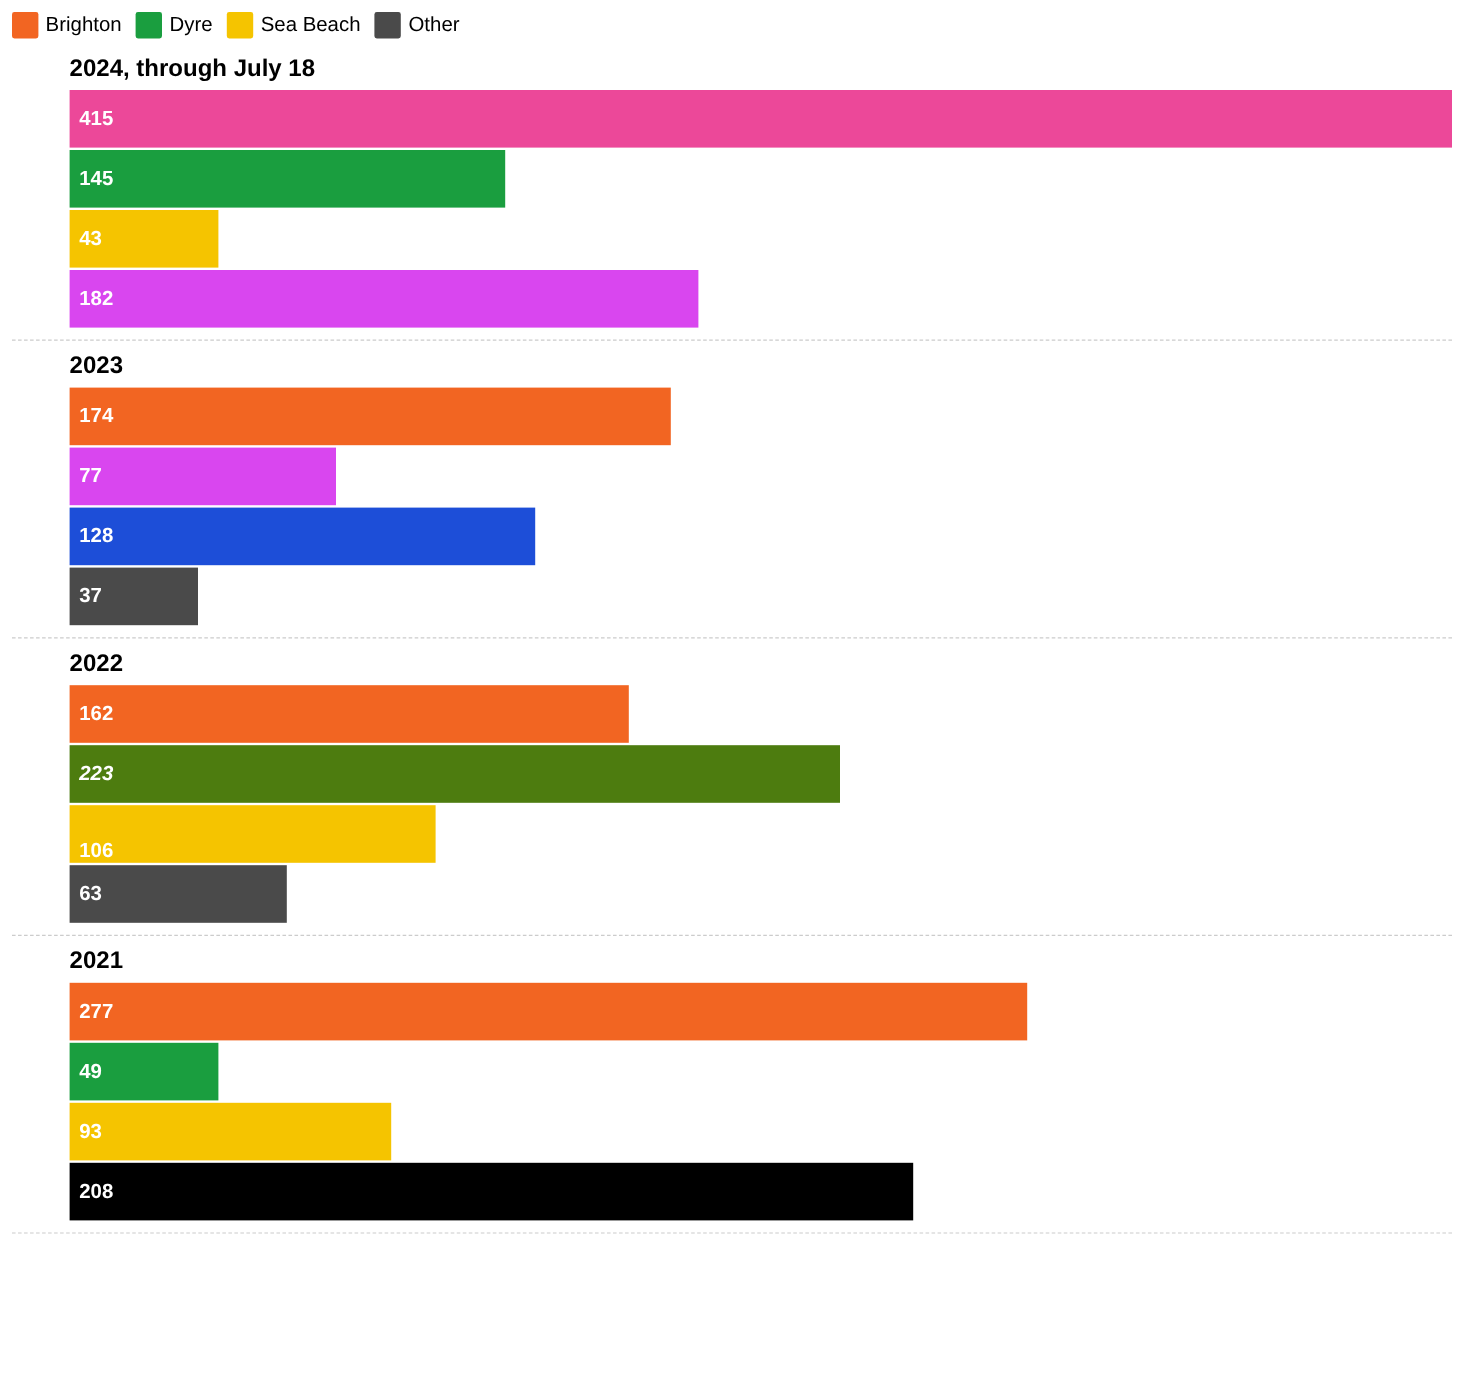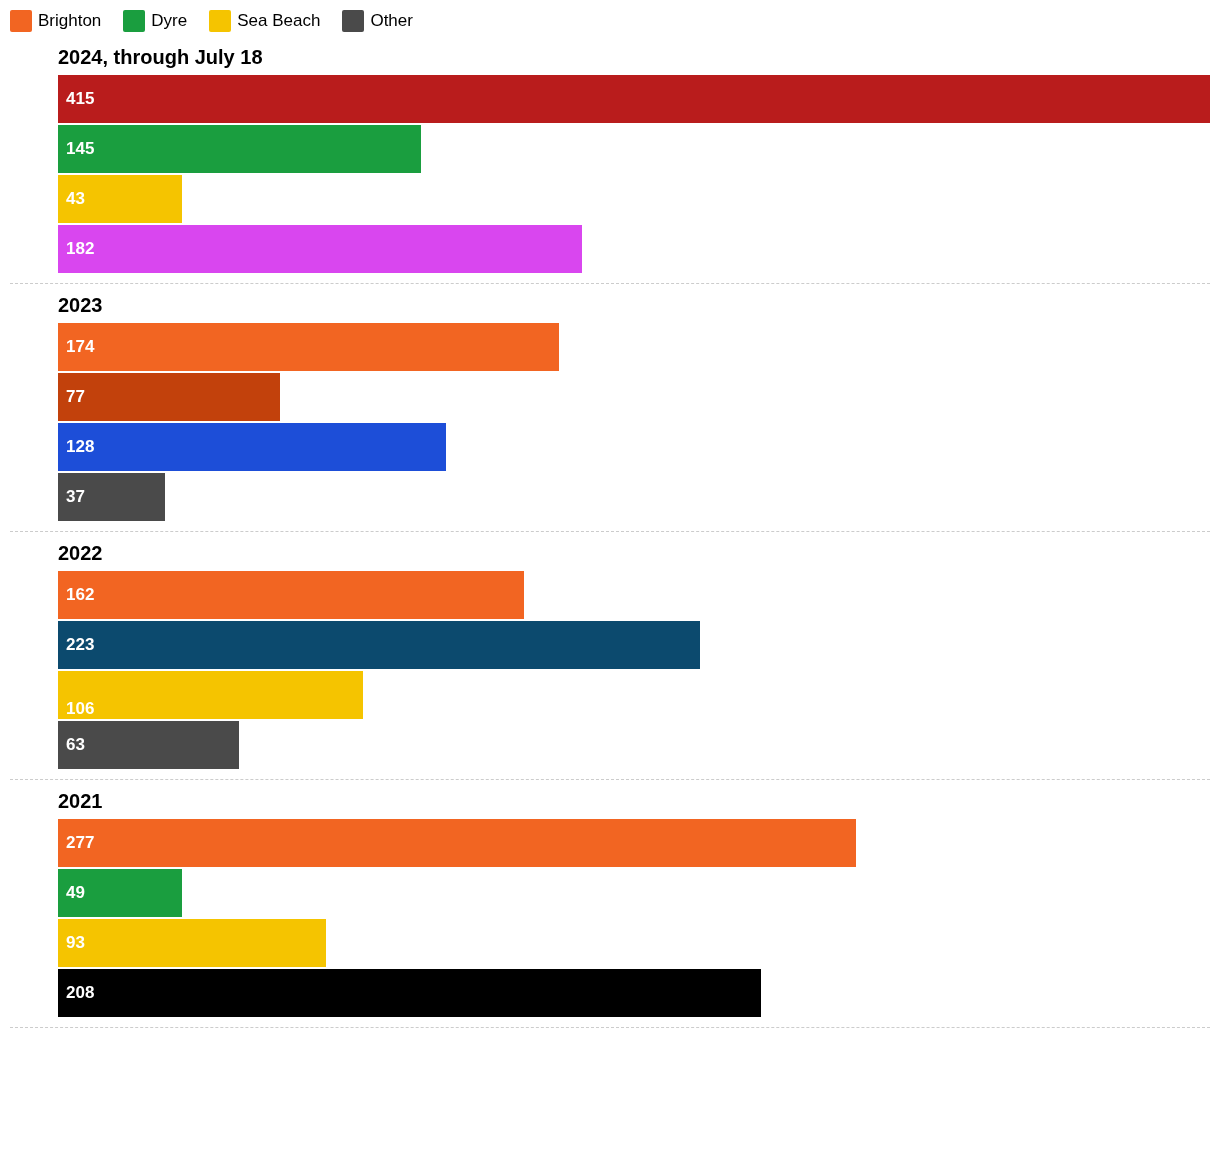--- a/index.html
+++ b/index.html
@@ -7,21 +7,21 @@
       background: #fff;
       font-family: Arial, sans-serif;
       width: 1220px;
       min-height: 1156px;
       padding: 10px 10px 20px 10px;
     }
 
     .legend {
       display: flex;
       align-items: center;
-      gap: 22px;
+      gap: 12px;
       flex-wrap: wrap;
       margin-bottom: 14px;
     }
 
     .legend-item {
       display: flex;
       align-items: center;
       gap: 6px;
       font-size: 17px;
     }
@@ -94,21 +94,21 @@
     <div class="legend-item">
     <div class="legend-swatch" style="background:#4a4a4a"></div>
     <span>Other</span>
   </div>
   </div>
 
 <div id="chart-container">
 <div class="section">
       <div class="section-title">2024, through July 18</div>
       <div class="bar-row">
-        <div class="bar" style="background: #b91c1c; width: 1195px;">
+        <div class="bar" style="background: #ec4899; width: 1195px;">
           <span class="bar-label">415</span>
         </div>
       </div>
       <div class="bar-row">
         <div class="bar" style="background: rgb(26, 158, 63); width: 363px;">
           <span class="bar-label">145</span>
         </div>
       </div>
       <div class="bar-row">
         <div class="bar" style="background: rgb(245, 196, 0); width: 124px;">
@@ -123,21 +123,21 @@
     </div>
     <hr class="section-divider">
     <div class="section">
       <div class="section-title">2023</div>
       <div class="bar-row">
         <div class="bar" style="background: rgb(242, 101, 34); width: 501px;">
           <span class="bar-label">174</span>
         </div>
       </div>
       <div class="bar-row">
-        <div class="bar" style="background: #c2410c; width: 222px;">
+        <div class="bar" style="background: #d946ef; width: 222px;">
           <span class="bar-label">77</span>
         </div>
       </div>
       <div class="bar-row">
         <div class="bar" style="background: #1d4ed8; width: 388px;">
           <span class="bar-label">128</span>
         </div>
       </div>
       <div class="bar-row">
         <div class="bar" style="background: rgb(74, 74, 74); width: 107px;">
@@ -147,21 +147,21 @@
     </div>
     <hr class="section-divider">
     <div class="section">
       <div class="section-title">2022</div>
       <div class="bar-row">
         <div class="bar" style="background: rgb(242, 101, 34); width: 466px;">
           <span class="bar-label">162</span>
         </div>
       </div>
       <div class="bar-row">
-        <div class="bar" style="background: #0c4a6e; width: 642px;">
+        <div class="bar" style="background: #4d7c0f; width: 642px; font-style: italic;">
           <span class="bar-label">223</span>
         </div>
       </div>
       <div class="bar-row">
         <div class="bar" style="background: rgb(245, 196, 0); width: 305px; align-items: flex-end;">
           <span class="bar-label">106</span>
         </div>
       </div>
       <div class="bar-row">
         <div class="bar" style="background: rgb(74, 74, 74); width: 181px;">

